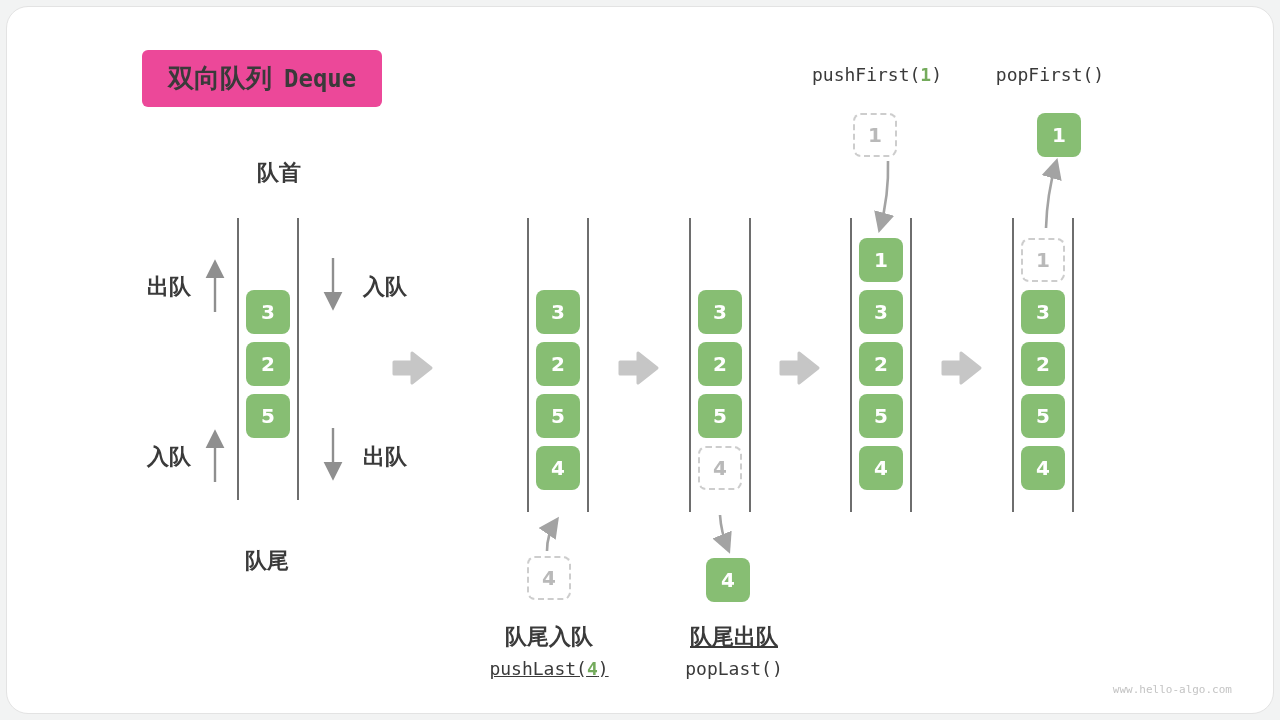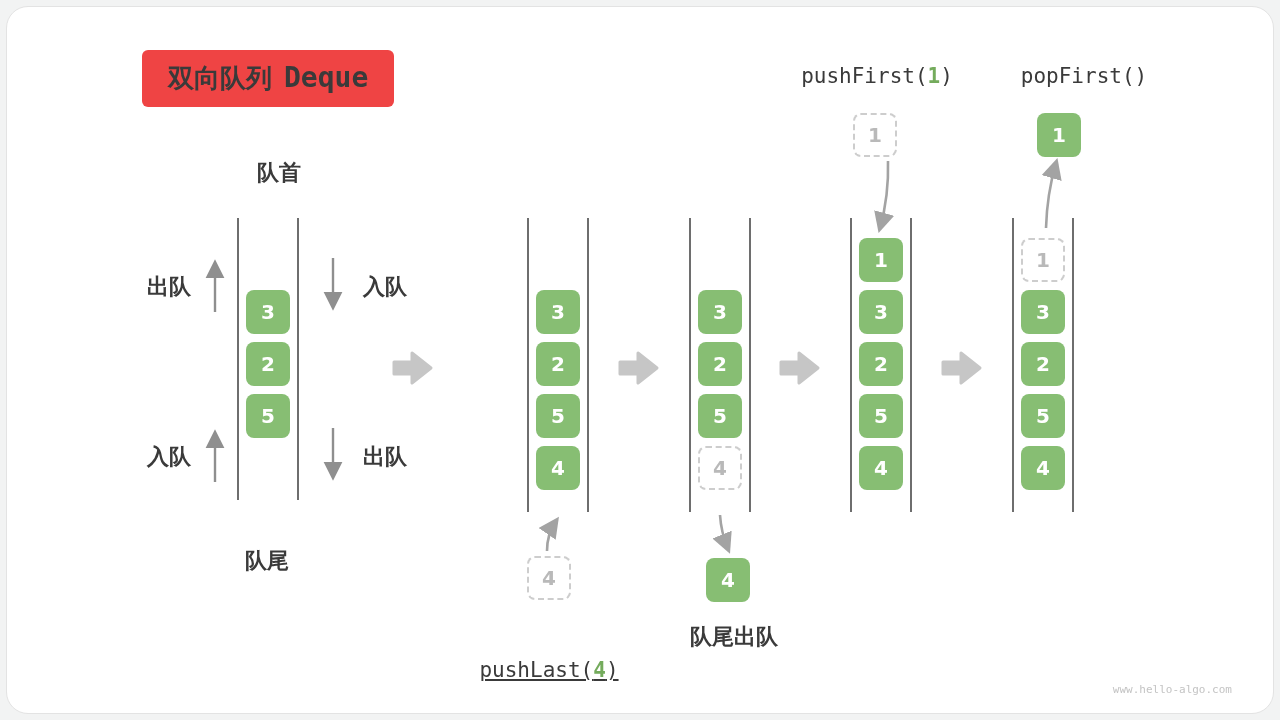--- a/index.html
+++ b/index.html
@@ -9,25 +9,25 @@
   }
   .canvas { position:relative; width:1280px; height:720px; overflow:hidden; }
   .card {
     position:absolute; left:6px; top:6px; width:1268px; height:708px;
     background:#ffffff; border:1px solid #e3e3e3; border-radius:22px;
   }
   .overlay { position:absolute; left:0; top:0; width:1280px; height:720px; pointer-events:none; }
 
   .title-box {
     position:absolute; left:142px; top:50px;
-    background:#ef4444; border-radius:6px;
+    background:#ec4899; border-radius:6px;
     padding:11px 26px; display:flex; align-items:baseline; gap:12px;
   }
   .title-zh { font-size:26px; font-weight:700; color:#3a3a3a; }
-  .title-en { font-family:"DejaVu Sans Mono","Liberation Mono",monospace; font-size:28px; font-weight:700; color:#3a3a3a; }
+  .title-en { font-family:"DejaVu Sans Mono","Liberation Mono",monospace; font-size:24px; font-weight:700; color:#3a3a3a; }
 
   .queue {
     position:absolute; top:218px; width:62px;
     border-left:2px solid #6e6e6e; border-right:2px solid #6e6e6e;
     display:flex; flex-direction:column; align-items:center; gap:8px;
   }
   .cell {
     width:44px; height:44px; flex:0 0 44px; border-radius:8px;
     background:#87be73; color:#ffffff;
     font-size:20px; font-weight:700;
@@ -43,21 +43,21 @@
   }
   .float-cell.dashed {
     background:#ffffff; border:2px dashed #cdcdcd; color:#b9b9b9;
   }
 
   .zh-label {
     position:absolute; font-size:22px; font-weight:700; color:#3a3a3a; text-align:center;
   }
   .code-label {
     position:absolute; font-family:"DejaVu Sans Mono","Liberation Mono",monospace;
-    font-size:21px; color:#3a3a3a; text-align:center; white-space:nowrap;
+    font-size:18px; color:#3a3a3a; text-align:center; white-space:nowrap;
   }
   .code-label .arg { color:#74ab5c; font-weight:700; }
 
   .watermark {
     position:absolute; right:48px; bottom:24px;
     font-family:"DejaVu Sans Mono","Liberation Mono",monospace;
     font-size:11px; color:#c4c4c4;
   }
 </style>
 </head>
@@ -112,46 +112,48 @@
     <div class="cell">5</div>
   </div>
 
   <div class="queue" style="left:527px; height:294px; padding-top:72px;">
     <div class="cell">3</div>
     <div class="cell">2</div>
     <div class="cell">5</div>
     <div class="cell">4</div>
   </div>
   <div class="float-cell dashed" style="left:527px; top:556px;">4</div>
+  <div class="zh-label" style="left:449px; top:622px; width:200px;">队尾入队</div>
   <div class="code-label" style="left:436px; top:658px; width:226px;text-decoration:underline;">
     <span>pushLast(</span><span class="arg">4</span><span>)</span>
   </div>
 
   <div class="queue" style="left:689px; height:294px; padding-top:72px;">
     <div class="cell">3</div>
     <div class="cell">2</div>
     <div class="cell">5</div>
     <div class="cell dashed">4</div>
   </div>
   <div class="float-cell" style="left:706px; top:558px;">4</div>
-  <div class="zh-label" style="left:634px; top:622px; width:200px;">队尾出队</div>
+  <div class="zh-label" style="left:634px; top:622px; width:200px;text-decoration:underline;">队尾出队</div>
+  <div class="code-label" style="left:634px; top:658px; width:200px;">popLast()</div>
 
   <div class="code-label" style="left:767px; top:64px; width:220px;">
     <span>pushFirst(</span><span class="arg">1</span><span>)</span>
   </div>
   <div class="float-cell dashed" style="left:853px; top:113px;">1</div>
   <div class="queue" style="left:850px; height:294px; padding-top:20px;">
     <div class="cell">1</div>
     <div class="cell">3</div>
     <div class="cell">2</div>
     <div class="cell">5</div>
     <div class="cell">4</div>
   </div>
 
-  <div class="code-label" style="left:984px; top:64px; width:200px;text-align:center;">popFirst()</div>
+  <div class="code-label" style="left:950px; top:64px; width:200px;text-align:center;">popFirst()</div>
   <div class="float-cell" style="left:1037px; top:113px;">1</div>
   <div class="queue" style="left:1012px; height:294px; padding-top:20px;">
     <div class="cell dashed">1</div>
     <div class="cell">3</div>
     <div class="cell">2</div>
     <div class="cell">5</div>
     <div class="cell">4</div>
   </div>
 
   <div class="watermark">www.hello-algo.com</div>

